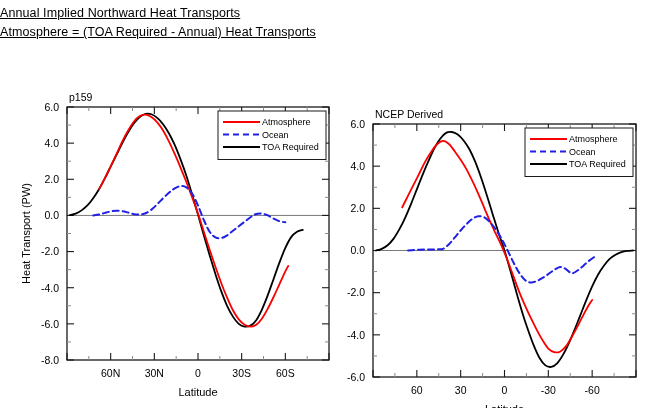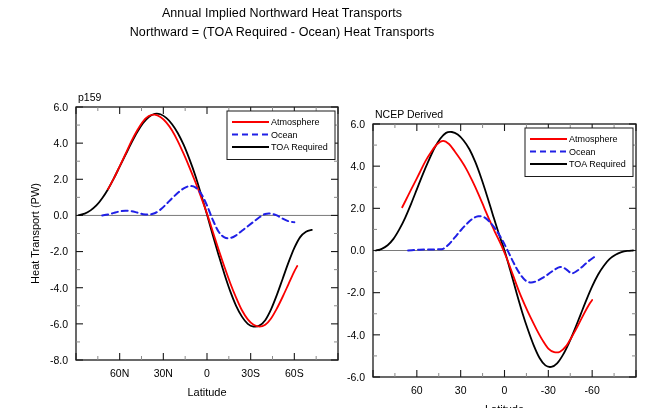--- a/index.html
+++ b/index.html
@@ -1,19 +1,19 @@
 <!DOCTYPE html>
 <html><head>
 <meta charset="utf-8">
 <style>
   html,body{margin:0;padding:0;background:#ffffff;}
   body{width:648px;height:408px;overflow:hidden;
        font-family:"Liberation Sans","DejaVu Sans",sans-serif;color:#000;}
   #root{position:relative;width:648px;height:408px;}
-  .title-block{position:absolute;left:0;top:4px;width:564px;text-align:center;}
+  .title-block{position:absolute;left:0;top:4px;width:564px;text-align:left;text-decoration:underline;}
   .title-line{font-size:12.5px;line-height:19px;color:#000;letter-spacing:.1px;}
   .panel{position:absolute;}
   svg{display:block;overflow:visible;}
   text{font-family:"Liberation Sans","DejaVu Sans",sans-serif;fill:#000;}
   .tick-label{font-size:10.5px;}
   .axis-title{font-size:11px;}
   .panel-label{font-size:10.5px;}
   .legend-label{font-size:9px;}
   .frame{fill:none;stroke:#1a1a1a;stroke-width:1.3;}
   .tickmark{stroke:#1a1a1a;stroke-width:1.1;}
@@ -22,24 +22,24 @@
   .series-line{fill:none;stroke-linecap:round;stroke-linejoin:round;}
   .legend-box{fill:#ffffff;stroke:#1a1a1a;stroke-width:1;}
 </style>
 </head>
 <body>
 
 <div id="root">
 
   <div class="title-block">
     <div class="title-line">Annual Implied Northward Heat Transports</div>
-    <div class="title-line">Northward = (TOA Required - Ocean) Heat Transports</div>
+    <div class="title-line">Atmosphere = (TOA Required - Annual) Heat Transports</div>
   </div>
 
-  <div class="panel" style="left:15px;top:60px;width:330px;height:348px;">
+  <div class="panel" style="left:6px;top:60px;width:330px;height:348px;">
     <svg id="svg-0" width="330" height="348">
         <text x="63" y="41" class="panel-label">p159</text>
         <rect x="61" y="47" width="262" height="253" class="frame"></rect>
         <line x1="61" y1="155.42857142857144" x2="323" y2="155.42857142857144" class="zeroline"></line>
         <line x1="61" y1="47" x2="68" y2="47" class="tickmark"></line>
         <line x1="323" y1="47" x2="316" y2="47" class="tickmark"></line>
         <text x="53" y="50.8" class="tick-label" text-anchor="end">6.0</text>
         <line x1="61" y1="83.14285714285717" x2="68" y2="83.14285714285717" class="tickmark"></line>
         <line x1="323" y1="83.14285714285717" x2="316" y2="83.14285714285717" class="tickmark"></line>
         <text x="53" y="86.94285714285716" class="tick-label" text-anchor="end">4.0</text>

